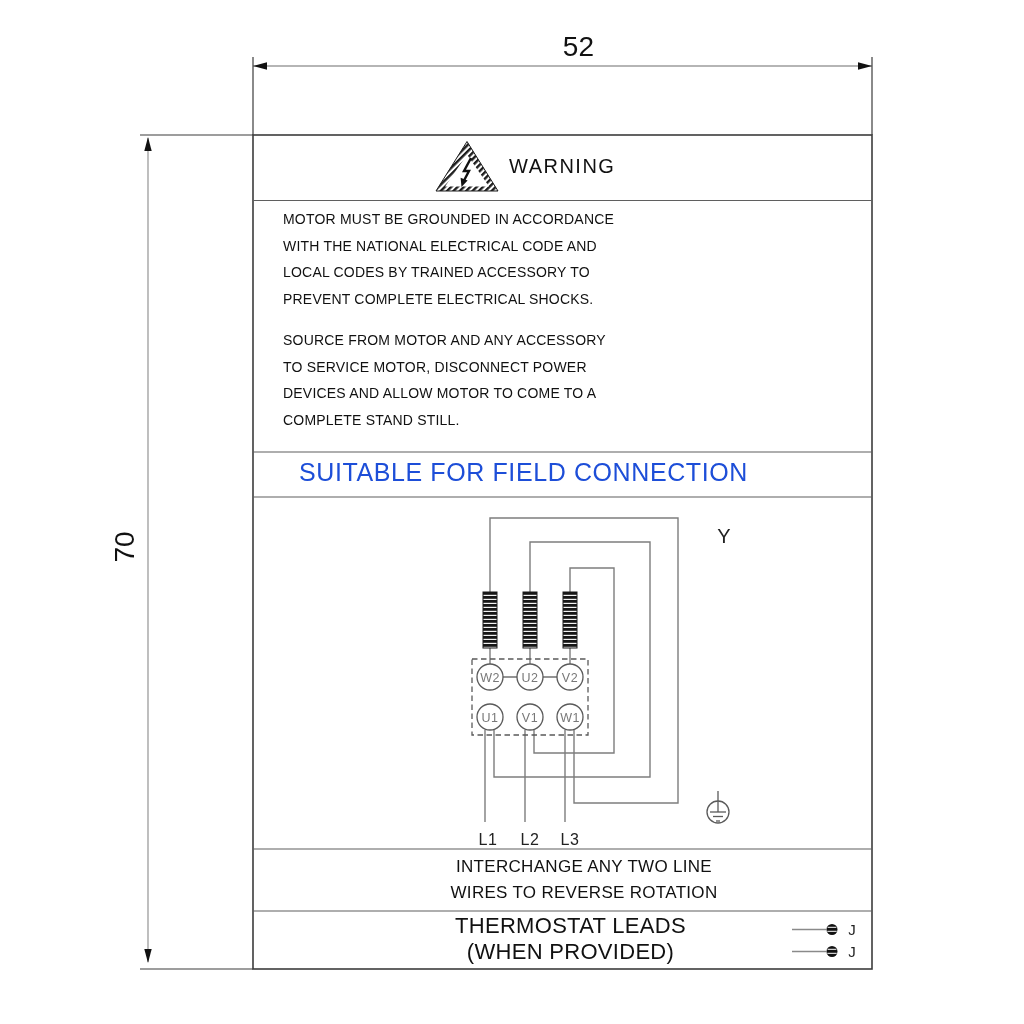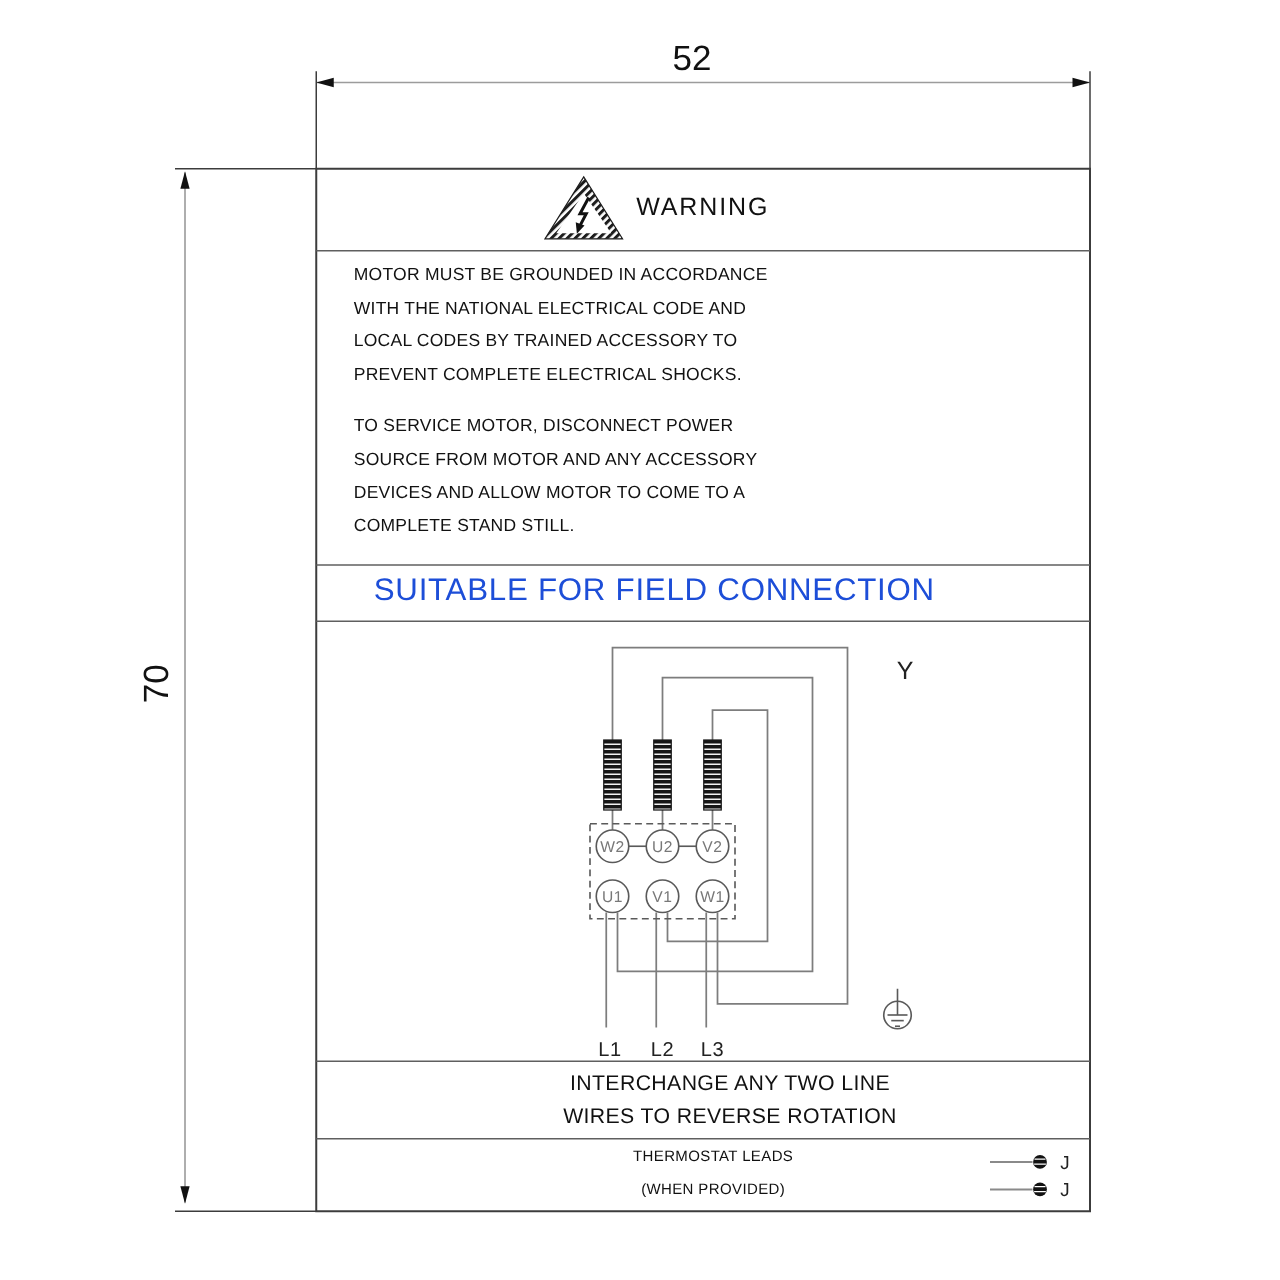--- a/index.html
+++ b/index.html
@@ -9,22 +9,22 @@
   }
   .canvas svg{position:absolute;left:0;top:0;}
   .abs{position:absolute;}
   .warn-title{left:509px;top:151px;font-size:20px;line-height:30px;letter-spacing:1.5px;color:#111;}
   .para{left:283px;width:420px;font-size:14px;line-height:26.5px;letter-spacing:0.2px;color:#111;}
   .para-1{top:206px;}
   .para-2{top:327px;}
   .suitable{left:299px;top:458px;font-size:25px;line-height:28px;letter-spacing:0.6px;color:#1d4ed8;}
   .centered-block{left:253px;width:707px;box-sizing:border-box;text-align:center;color:#111;}
   .interchange{top:854px;font-size:17px;line-height:26px;letter-spacing:0.3px;padding-right:45px;}
-  .thermostat{top:913px;font-size:12px;line-height:25.5px;letter-spacing:0.3px;padding-right:72px;}
-  .dim-w{left:538px;top:33px;width:56px;height:28px;text-align:left;font-size:28px;line-height:28px;color:#111;}
+  .thermostat{top:913px;font-size:22px;line-height:25.5px;letter-spacing:0.3px;padding-right:72px;}
+  .dim-w{left:538px;top:33px;width:56px;height:28px;text-align:right;font-size:28px;line-height:28px;color:#111;}
   .dim-h{left:105px;top:532px;width:40px;height:30px;text-align:center;font-size:28px;line-height:30px;color:#111;
          transform:rotate(-90deg);}
   text{font-family:"Liberation Sans", sans-serif;}
   .term-label{font-size:12.5px;fill:#787878;letter-spacing:0.5px;}
   .line-label{font-size:16px;fill:#222222;letter-spacing:0.5px;}
   .star-label{font-size:20px;fill:#222222;}
   .lead-label{font-size:15px;fill:#222222;}
 </style>
 </head>
 <body>
@@ -146,22 +146,22 @@
   <div class="abs warn-title">WARNING</div>
 
   <div class="abs para para-1">
     <div>MOTOR MUST BE GROUNDED IN ACCORDANCE</div>
     <div>WITH THE NATIONAL ELECTRICAL CODE AND</div>
     <div>LOCAL CODES BY TRAINED ACCESSORY TO</div>
     <div>PREVENT COMPLETE ELECTRICAL SHOCKS.</div>
   </div>
 
   <div class="abs para para-2">
+    <div>SOURCE FROM MOTOR AND ANY ACCESSORY</div>
     <div>TO SERVICE MOTOR, DISCONNECT POWER</div>
-    <div>SOURCE FROM MOTOR AND ANY ACCESSORY</div>
     <div>DEVICES AND ALLOW MOTOR TO COME TO A</div>
     <div>COMPLETE STAND STILL.</div>
   </div>
 
   <div class="abs suitable">SUITABLE FOR FIELD CONNECTION</div>
 
   <div class="abs centered-block interchange">
     <div>INTERCHANGE ANY TWO LINE</div>
     <div>WIRES TO REVERSE ROTATION</div>
   </div>

